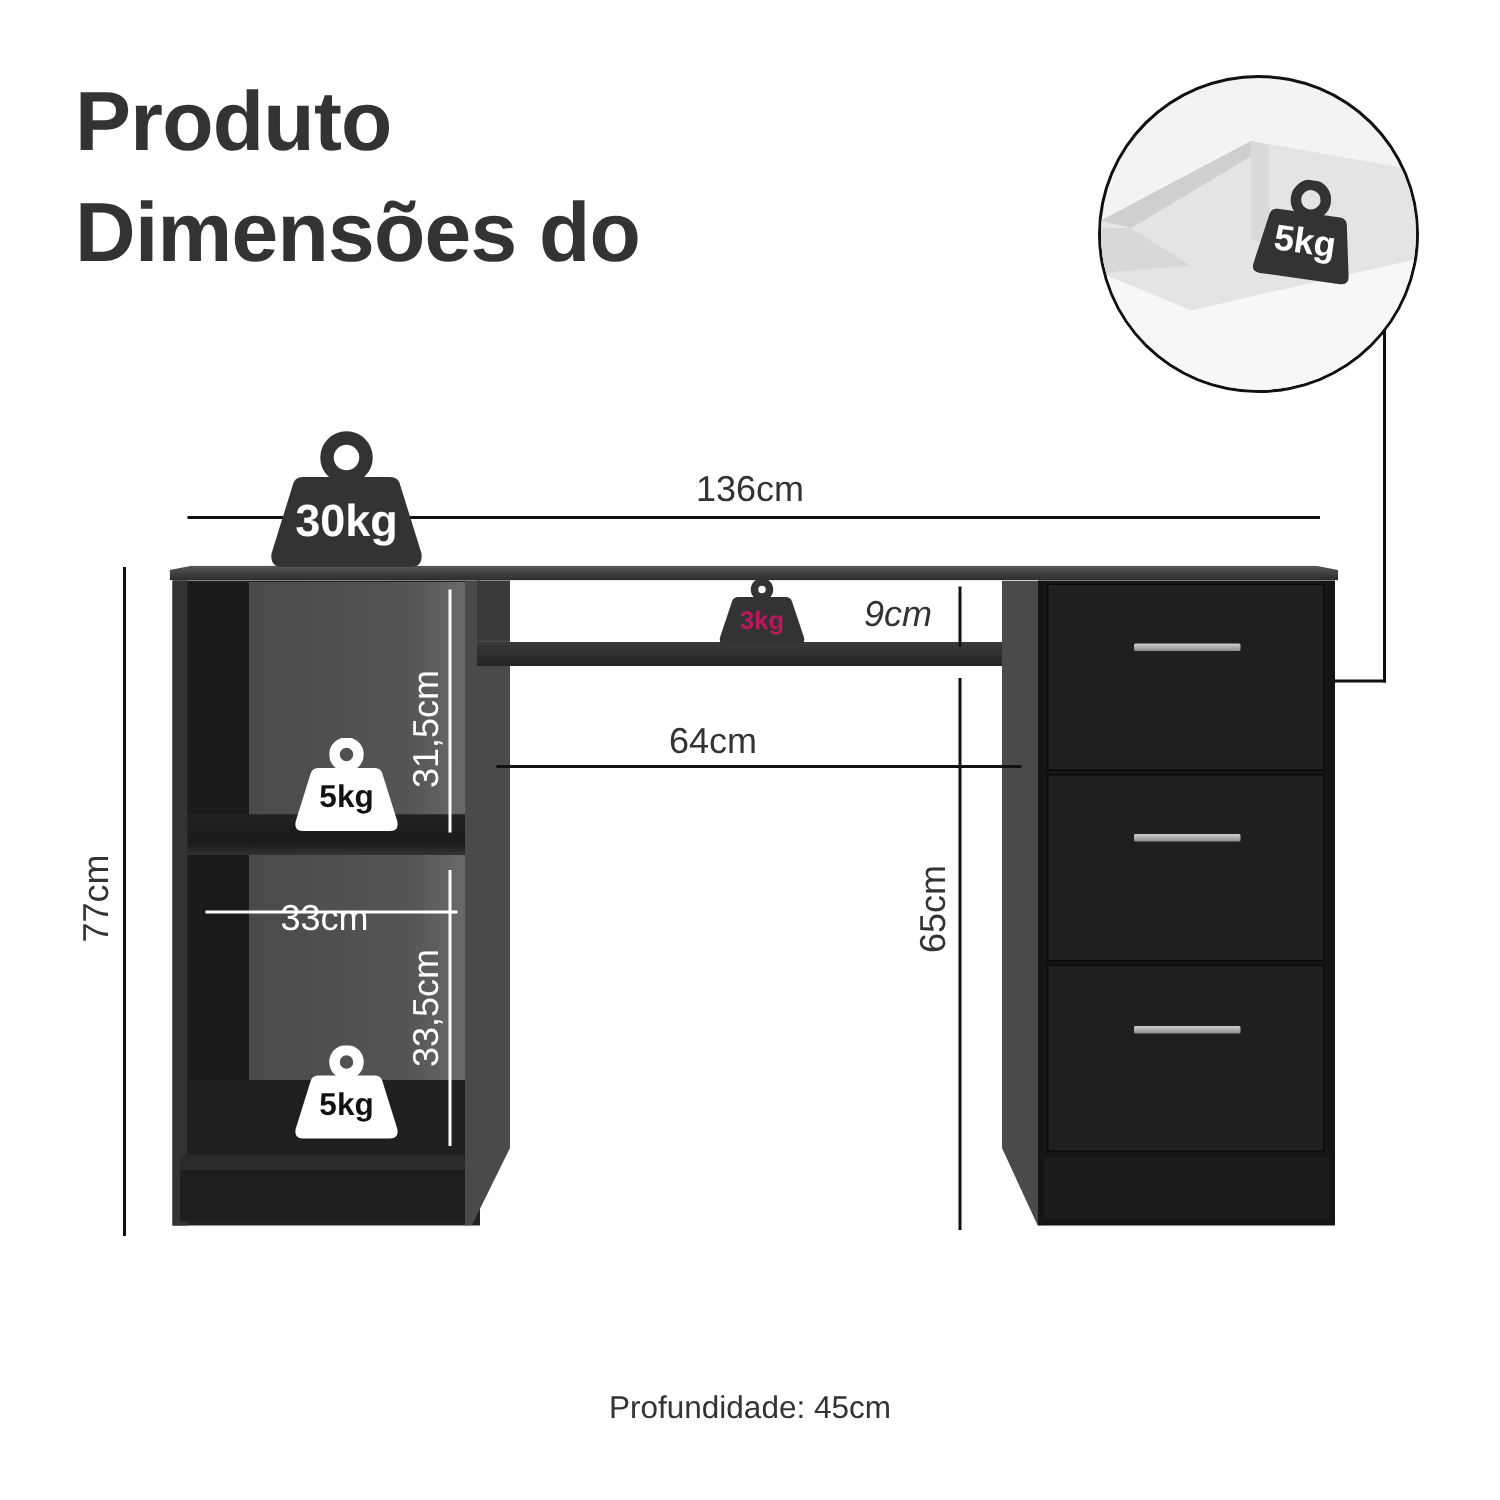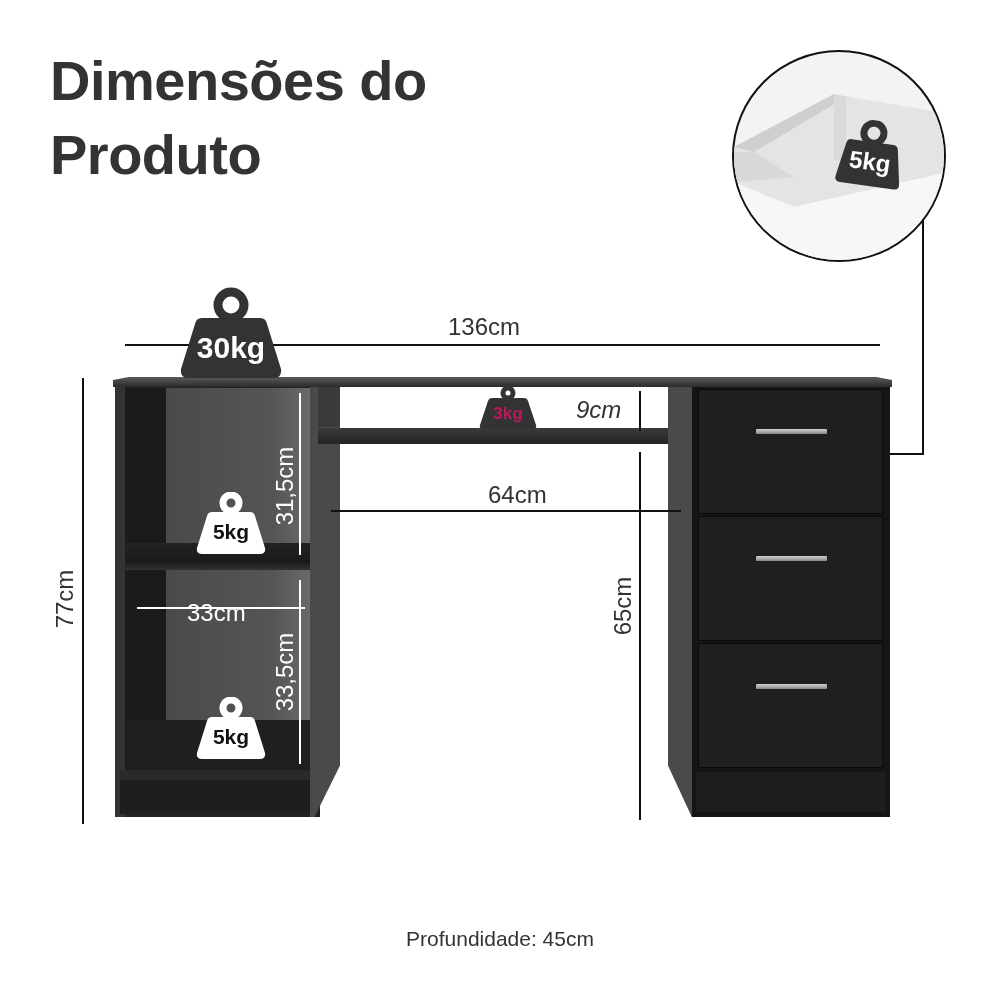--- a/index.html
+++ b/index.html
@@ -17,22 +17,22 @@
   .weight svg { display:block; }
   .weight .label { position:absolute; left:0; right:0; text-align:center; font-weight:700; }
   .footer { left:0; width:1000px; top:927px; text-align:center; font-size:21px; color:#333333; }
   .panel-dark { background:#1c1c1c; }
   .handle { position:absolute; height:5px; background:linear-gradient(#cfcfcf,#8a8a8a); border-radius:1px; }
 </style>
 </head>
 <body>
 
 <div class="abs title">
+  <span>Produto</span>
   <span>Dimensões do</span>
-  <span>Produto</span>
 </div>
 
 <div class="abs" style="left:732px; top:50px; width:214px; height:212px; border-radius:50%; border:2px solid #111; overflow:hidden; background:#f3f3f3;">
   <svg width="214" height="212" viewBox="0 0 214 212">
     <polygon points="0,95 100,42 214,62 214,120 60,155 0,130" fill="#e4e4e4"></polygon>
     <polygon points="0,95 100,42 112,45 20,100" fill="#cfcfcf"></polygon>
     <polygon points="100,42 112,45 112,110 100,108" fill="#dadada"></polygon>
     <polygon points="0,130 60,155 214,120 214,212 0,212" fill="#f7f7f7"></polygon>
     <polygon points="0,100 20,100 60,125 0,130" fill="#d8d8d8"></polygon>
   </svg>
@@ -76,21 +76,21 @@
   <div class="abs" style="left:698px; top:389px; width:185px; height:125px; background:#1f1f1f; border:1px solid #0a0a0a;"></div>
   <div class="handle" style="left:756px; top:429px; width:71px;"></div>
   <div class="abs" style="left:698px; top:516px; width:185px; height:125px; background:#1f1f1f; border:1px solid #0a0a0a;"></div>
   <div class="handle" style="left:756px; top:556px; width:71px;"></div>
   <div class="abs" style="left:698px; top:643px; width:185px; height:125px; background:#1f1f1f; border:1px solid #0a0a0a;"></div>
   <div class="handle" style="left:756px; top:684px; width:71px;"></div>
   <div class="abs" style="left:696px; top:772px; width:190px; height:40px; background:#1d1d1d;"></div>
 </div>
 
 <div class="abs line" style="left:125px; top:344px; width:755px; height:2px;"></div>
-<div class="abs dim-text" style="left:448px; top:313px;text-align:center;">136cm</div>
+<div class="abs dim-text" style="left:464px; top:313px;text-align:center;">136cm</div>
 
 <div class="weight" style="left:180px; top:287px; width:102px; height:92px;">
   <svg width="102" height="92" viewBox="0 0 102 92">
     <circle cx="51" cy="18" r="13" fill="none" stroke="#333" stroke-width="9"></circle>
     <path d="M22,31 L80,31 Q86,31 87,37 L101,82 Q102,91 94,91 L8,91 Q0,91 1,82 L15,37 Q16,31 22,31 Z" fill="#333"></path>
   </svg>
   <div class="label" style="top:44px; font-size:30px; color:#fff;">30kg</div>
 </div>
 
 <div class="weight" style="left:479px; top:386px; width:58px; height:44px;">
@@ -98,21 +98,21 @@
     <circle cx="29" cy="7" r="5" fill="none" stroke="#333" stroke-width="5"></circle>
     <path d="M13,12 L45,12 Q48,12 49,15 L57,39 Q58,43 54,43 L4,43 Q0,43 1,39 L9,15 Q10,12 13,12 Z" fill="#333"></path>
   </svg>
   <div class="label" style="top:18px; font-size:17px; color:#be185d;">3kg</div>
 </div>
 
 <div class="abs line" style="left:639px; top:391px; width:2px; height:40px;"></div>
 <div class="abs dim-text" style="left:576px; top:396px;font-style:italic;">9cm</div>
 
 <div class="abs line" style="left:331px; top:510px; width:350px; height:2px;"></div>
-<div class="abs dim-text" style="left:488px; top:481px;">64cm</div>
+<div class="abs dim-text" style="left:446px; top:481px;">64cm</div>
 
 <div class="abs line" style="left:639px; top:452px; width:2px; height:368px;"></div>
 <div class="abs dim-text vtext" style="left:588px; top:592px; width:70px; text-align:center;">65cm</div>
 
 <div class="abs line" style="left:82px; top:378px; width:2px; height:446px;"></div>
 <div class="abs dim-text vtext" style="left:30px; top:585px; width:70px; text-align:center;">77cm</div>
 
 <div class="abs line light" style="left:299px; top:393px; width:2px; height:162px;"></div>
 <div class="abs dim-text light vtext" style="left:237px; top:472px; width:96px; text-align:center;">31,5cm</div>
 

